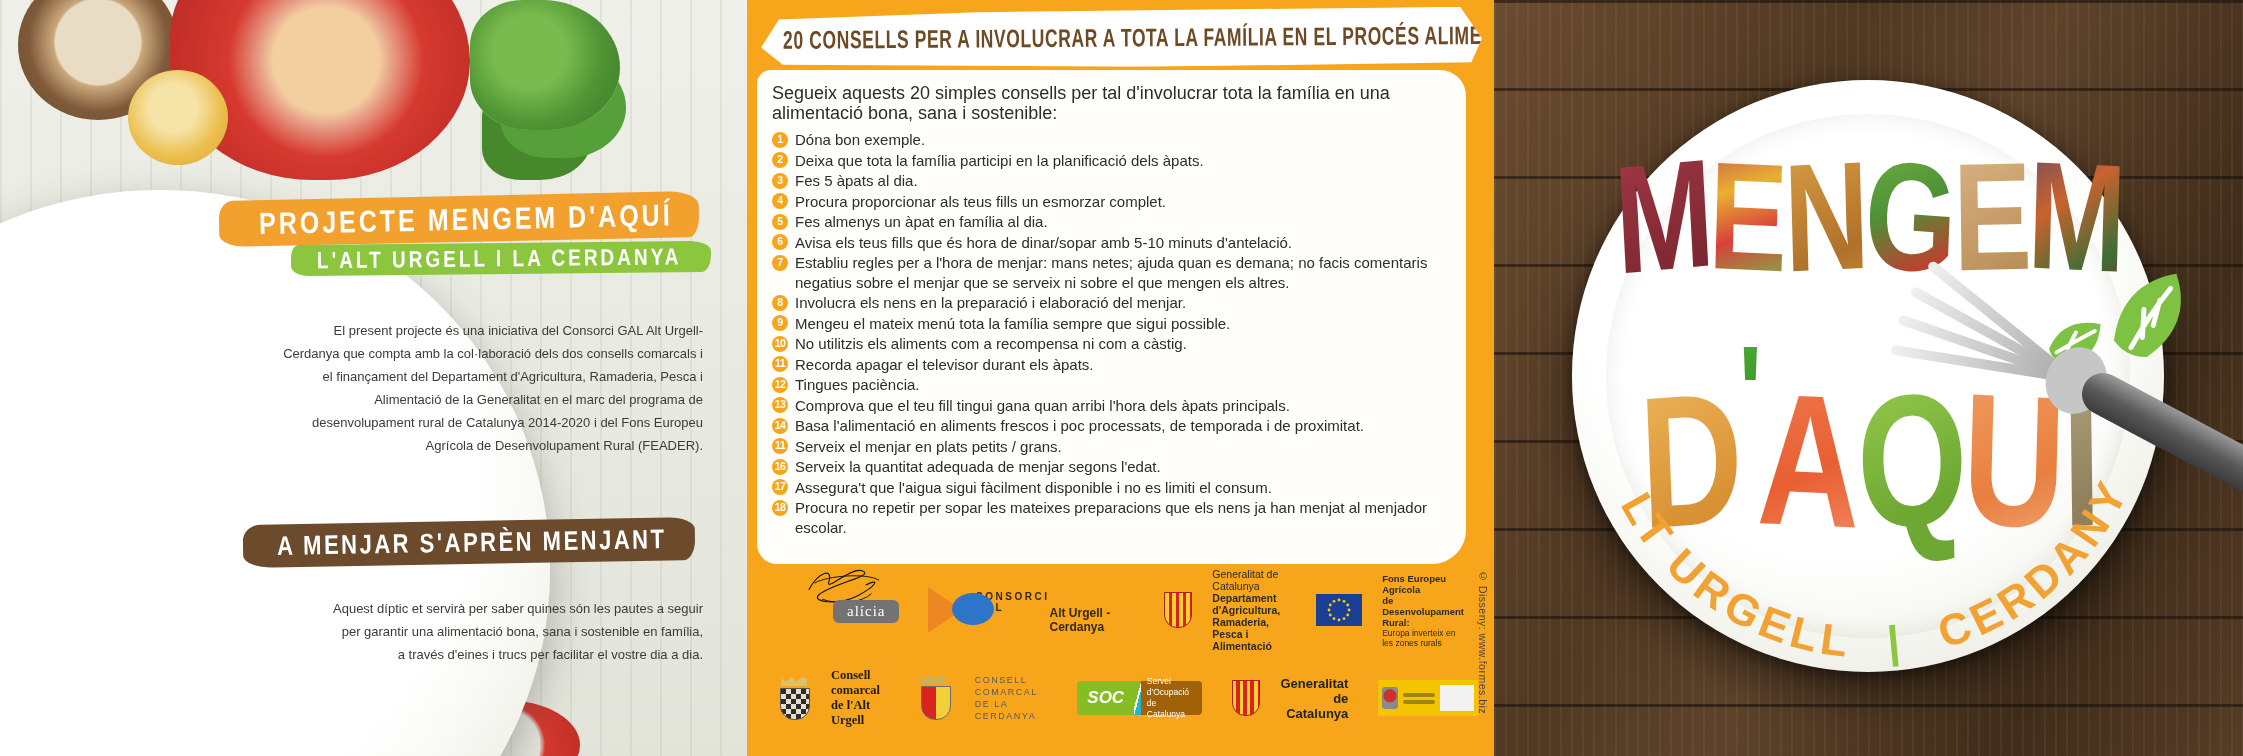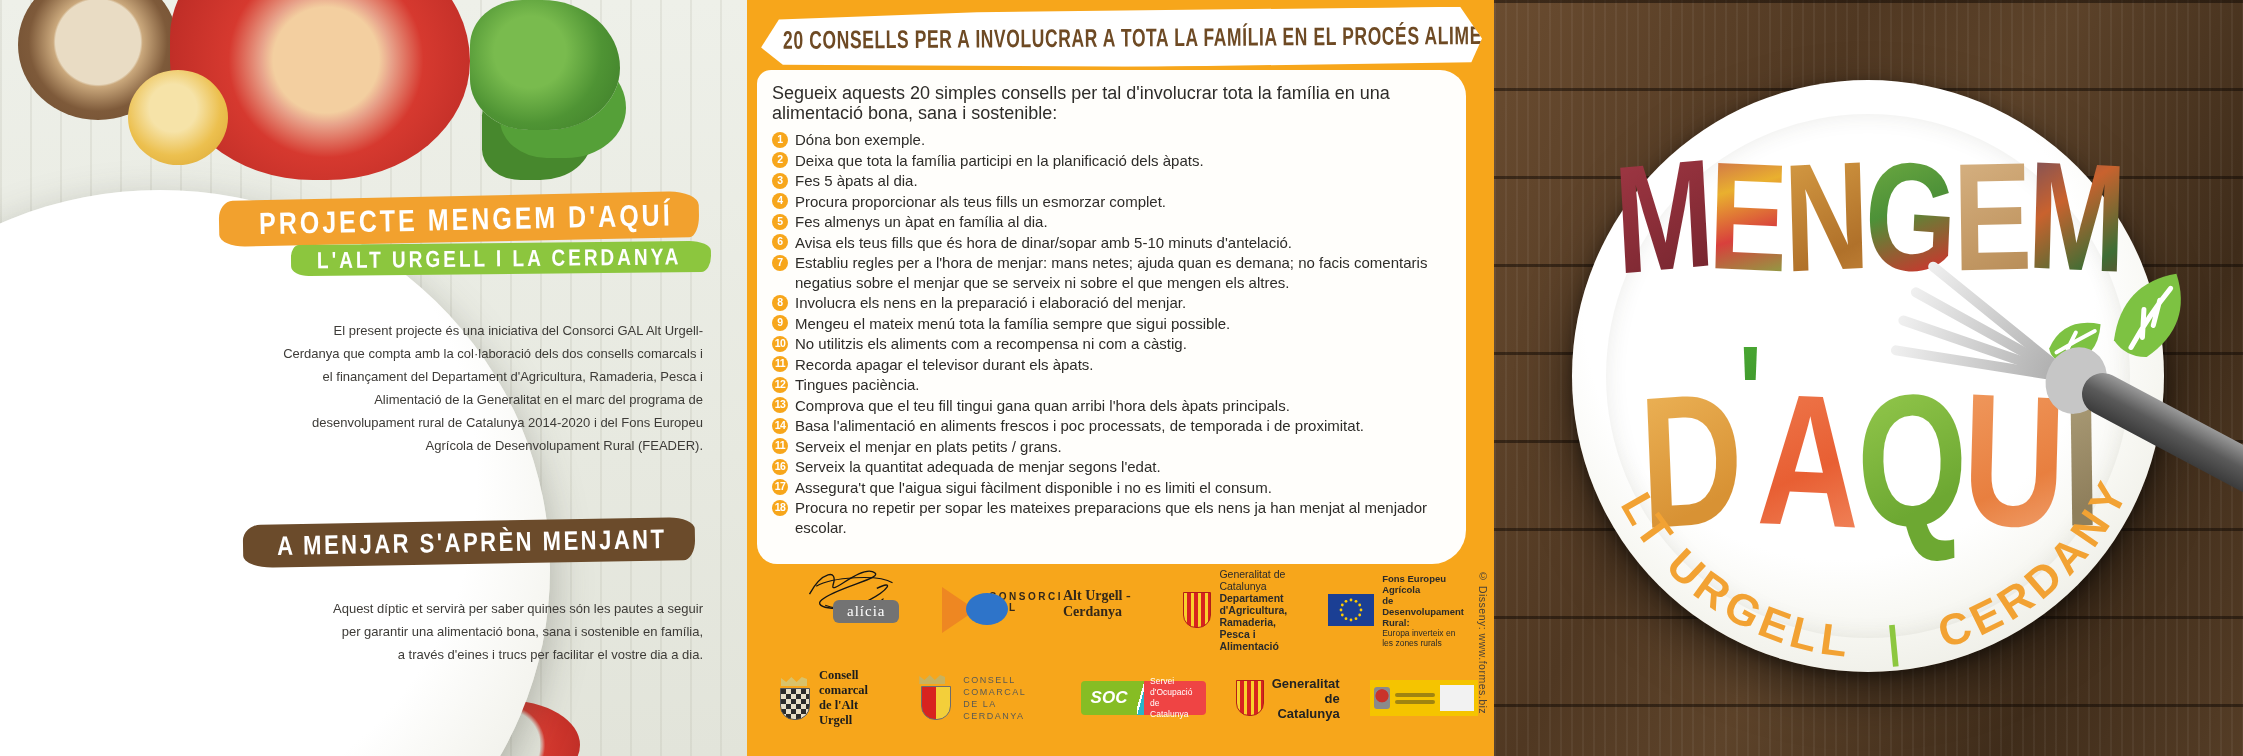--- a/index.html
+++ b/index.html
@@ -74,32 +74,32 @@
   .tip-num{flex:none;width:16px;height:16px;margin:1.5px 7px 0 0;border-radius:50%;
     background:#F7A61B;color:#fff;font-size:10.5px;font-weight:bold;
     display:flex;align-items:center;justify-content:center;letter-spacing:-.5px;}
   .credit-vert{position:absolute;right:5px;bottom:42px;writing-mode:vertical-rl;
     font-size:10.5px;color:#4a4238;letter-spacing:.5px;}
 
   
   .logo-row{position:absolute;left:0;right:0;display:flex;align-items:center;}
   .logo-row-1{top:566px;padding:0 30px 0 58px;gap:36px;}
   .logo-row-2{top:668px;padding:0 16px 0 30px;gap:30px;}
-  .logo{display:flex;align-items:center;gap:8px;}
+  .logo{display:flex;align-items:center;gap:20px;}
   .alicia{position:relative;width:170px;height:88px;}
   .alicia svg{position:absolute;inset:0;}
   .alicia-pill{position:absolute;left:28px;top:34px;background:#737373;color:#fff;
     padding:3px 14px;border-radius:6px;font-size:15px;letter-spacing:1px;font-family:"Liberation Serif",serif;}
   .consorci{display:flex;flex-direction:row;align-items:flex-start;}
   .consorci-mark{position:relative;width:72px;height:46px;margin-left:6px;}
   .consorci-tri{position:absolute;left:0;top:0;width:0;height:0;
     border-top:23px solid transparent;border-bottom:23px solid transparent;border-left:34px solid #EE8722;}
   .consorci-dot{position:absolute;left:24px;top:6px;width:42px;height:32px;border-radius:50%;background:#2E74C9;}
   .consorci-l1{font-size:10px;font-weight:bold;letter-spacing:2.5px;color:#33281a;margin-top:4px;}
-  .consorci-l2{font-size:14px;font-weight:bold;color:#33281a;margin-top:1px;font-family:Liberation Serif, serif;}
+  .consorci-l2{font-size:12px;font-weight:bold;color:#33281a;margin-top:19px;}
   .senyera{flex:none;background:repeating-linear-gradient(90deg,#f8d12c 0 3.5px,#d8231f 3.5px 7px);
     border:1px solid #b21d18;}
   .shield-sm{width:26px;height:34px;border-radius:0 0 13px 13px;}
   .gencat-text .l1{font-size:10.5px;color:#2a2a2a;}
   .gencat-text .l2,.gencat-text .l3{font-size:10.5px;font-weight:bold;color:#2a2a2a;}
   .eu-flag{flex:none;width:46px;height:32px;background:#1B3F94;}
   .feader-text .l1,.feader-text .l2{font-size:9.5px;font-weight:bold;color:#2a2a2a;}
   .feader-text .l3{font-size:8.5px;color:#2a2a2a;}
   .crest{flex:none;position:relative;}
   .crest-au{width:34px;height:44px;}
@@ -110,21 +110,21 @@
   .cau-text{font-family:"Liberation Serif",serif;font-weight:bold;font-size:12.5px;color:#1d1d1d;line-height:15px;}
   .crest-cer{width:40px;height:48px;}
   .crest-cer .cshield{position:absolute;left:6px;top:12px;width:28px;height:32px;border-radius:0 0 14px 14px;
     background:linear-gradient(90deg,#d8231f 0 50%,#f3cf3a 50% 100%);border:1px solid #6d6d6d;}
   .crest-cer .crown{background:#c9b25e;}
   .ccer-text{font-size:9px;letter-spacing:1.5px;color:#5a5a55;line-height:12px;}
   .soc{display:flex;align-items:stretch;height:34px;}
   .soc-abbr{background:#86BD24;color:#fff;font-weight:bold;font-style:italic;font-size:17px;
     display:flex;align-items:center;padding:0 10px;border-radius:4px 0 0 4px;}
   .soc-slash{width:10px;background:linear-gradient(105deg,#86BD24 0 45%,#fff 45% 58%,#29B5C8 58% 100%);}
-  .soc-rest{background:#ef4444;color:#fff;font-size:8.5px;line-height:11px;
+  .soc-rest{background:#a16207;color:#fff;font-size:8.5px;line-height:11px;
     display:flex;flex-direction:column;justify-content:center;padding:0 10px 0 6px;border-radius:0 4px 4px 0;}
   .gencat2-text .l1,.gencat2-text .l2{font-size:13px;font-weight:bold;color:#222;line-height:15px;text-align:right;}
   .spain{width:132px;height:36px;background:#F5C400;display:flex;align-items:center;gap:5px;padding:0 4px;box-sizing:border-box;}
   .spain-crest{width:16px;height:22px;background:radial-gradient(circle at 50% 40%, #c9332b 0 40%, #8a8a8a 45% 100%);border-radius:3px;}
   .spain-bars{flex:1;display:flex;flex-direction:column;gap:3px;}
   .spain-bars div{height:4px;background:rgba(90,80,30,.55);border-radius:2px;}
   .spain-white{width:34px;height:26px;background:#f2f2f2;}
 
   
   .panel-right{width:749px;

